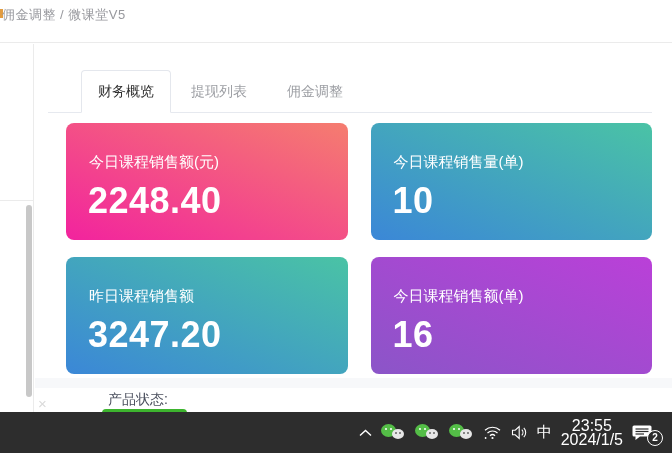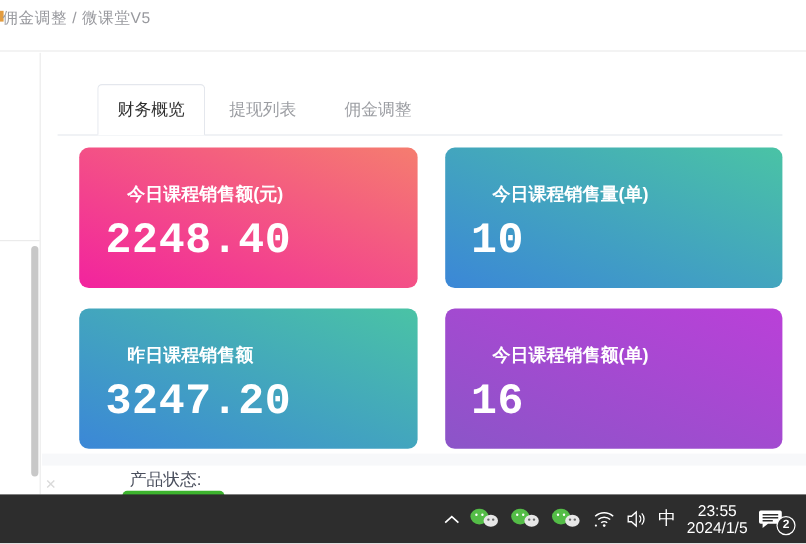--- a/index.html
+++ b/index.html
@@ -17,22 +17,22 @@
   .scroll-thumb{position:absolute;left:26px;top:161px;width:6px;height:192px;border-radius:3px;background:#c8c8c8;}
 
   
   .main{position:absolute;left:35px;top:44px;right:0;bottom:41px;background:#fff;}
   .tabs{position:absolute;left:13px;right:20px;top:26px;height:43px;border-bottom:1px solid #e6e9ef;display:flex;align-items:flex-end;padding-left:17px;}
   .tab{height:42px;line-height:42px;font-size:14px;color:#9c9ea3;padding:0 20px;white-space:nowrap;}
   .tab.active{height:43px;line-height:41px;margin-bottom:-1px;background:#fff;color:#2f2f2f;border:1px solid #e4e7ed;border-bottom:1px solid #fff;border-radius:4px 4px 0 0;padding:0 16px;margin-left:16px;}
 
   .cards{position:absolute;left:31px;right:20px;top:79px;display:grid;grid-template-columns:1fr 1fr;column-gap:23px;row-gap:17px;}
   .card{height:117px;border-radius:8px;color:#fff;overflow:hidden;}
-  .card-label{margin:30px 0 0 40px;font-size:15px;font-weight:bold;}
-  .card-value{margin:8px 0 0 22px;font-size:36px;font-weight:600;letter-spacing:.5px;font-family:Liberation Mono, monospace;}
+  .card-label{margin:30px 0 0 23px;font-size:15px;}
+  .card-value{margin:8px 0 0 22px;font-size:36px;font-weight:600;letter-spacing:.5px;font-family:Liberation Sans, sans-serif;}
 
   .band{position:absolute;left:0;right:0;top:334px;height:10px;background:#f7f8fa;}
   .stray-x{position:absolute;left:3px;top:351px;font-size:15px;color:#dadada;}
 
   .status-row{position:absolute;left:54px;top:347px;height:20px;display:flex;align-items:center;flex-direction:column;}
   .accent{width:3px;height:16px;margin-right:9px;background:#2d8cf0;}
   .status-label{font-size:14px;color:#4a4f5d;}
   .badge{margin-left:13px;color:#fff;font-size:13px;line-height:20px;padding:0 23px;border-radius:4px;background:#3db42e;}
 
   
@@ -42,21 +42,21 @@
 
   .wechat{position:relative;width:25px;height:17px;}
   .wc-big{position:absolute;left:0;top:0;width:15px;height:13px;background:#54bd47;border-radius:50%;}
   .wc-big::before,.wc-big::after{content:"";position:absolute;top:4px;width:2px;height:2px;border-radius:50%;background:#fff;}
   .wc-big::before{left:4px;} .wc-big::after{left:9px;}
   .wc-small{position:absolute;left:11px;top:5px;width:12px;height:10px;background:#e7e7e7;border-radius:50%;}
   .wc-small::before,.wc-small::after{content:"";position:absolute;top:3px;width:1.8px;height:1.8px;border-radius:50%;background:#6a6a6a;}
   .wc-small::before{left:3px;} .wc-small::after{left:7px;}
 
   .ime{font-size:15px;color:#fff;}
-  .clock{font-size:13px;line-height:14px;text-align:center;color:#fff;}
+  .clock{font-size:16px;line-height:14px;text-align:center;color:#fff;}
   .notif{position:relative;width:22px;height:18px;margin-right:8px;}
   .notif-badge{position:absolute;right:-9px;bottom:-4px;width:16px;height:16px;border:1.5px solid #fff;border-radius:50%;background:#2d2d2d;color:#fff;font-size:10px;font-weight:bold;display:flex;align-items:center;justify-content:center;}
 </style>
 </head>
 <body>
 
 <div class="screen">
 
   <div class="header">
     <span class="edge-mark"></span>

